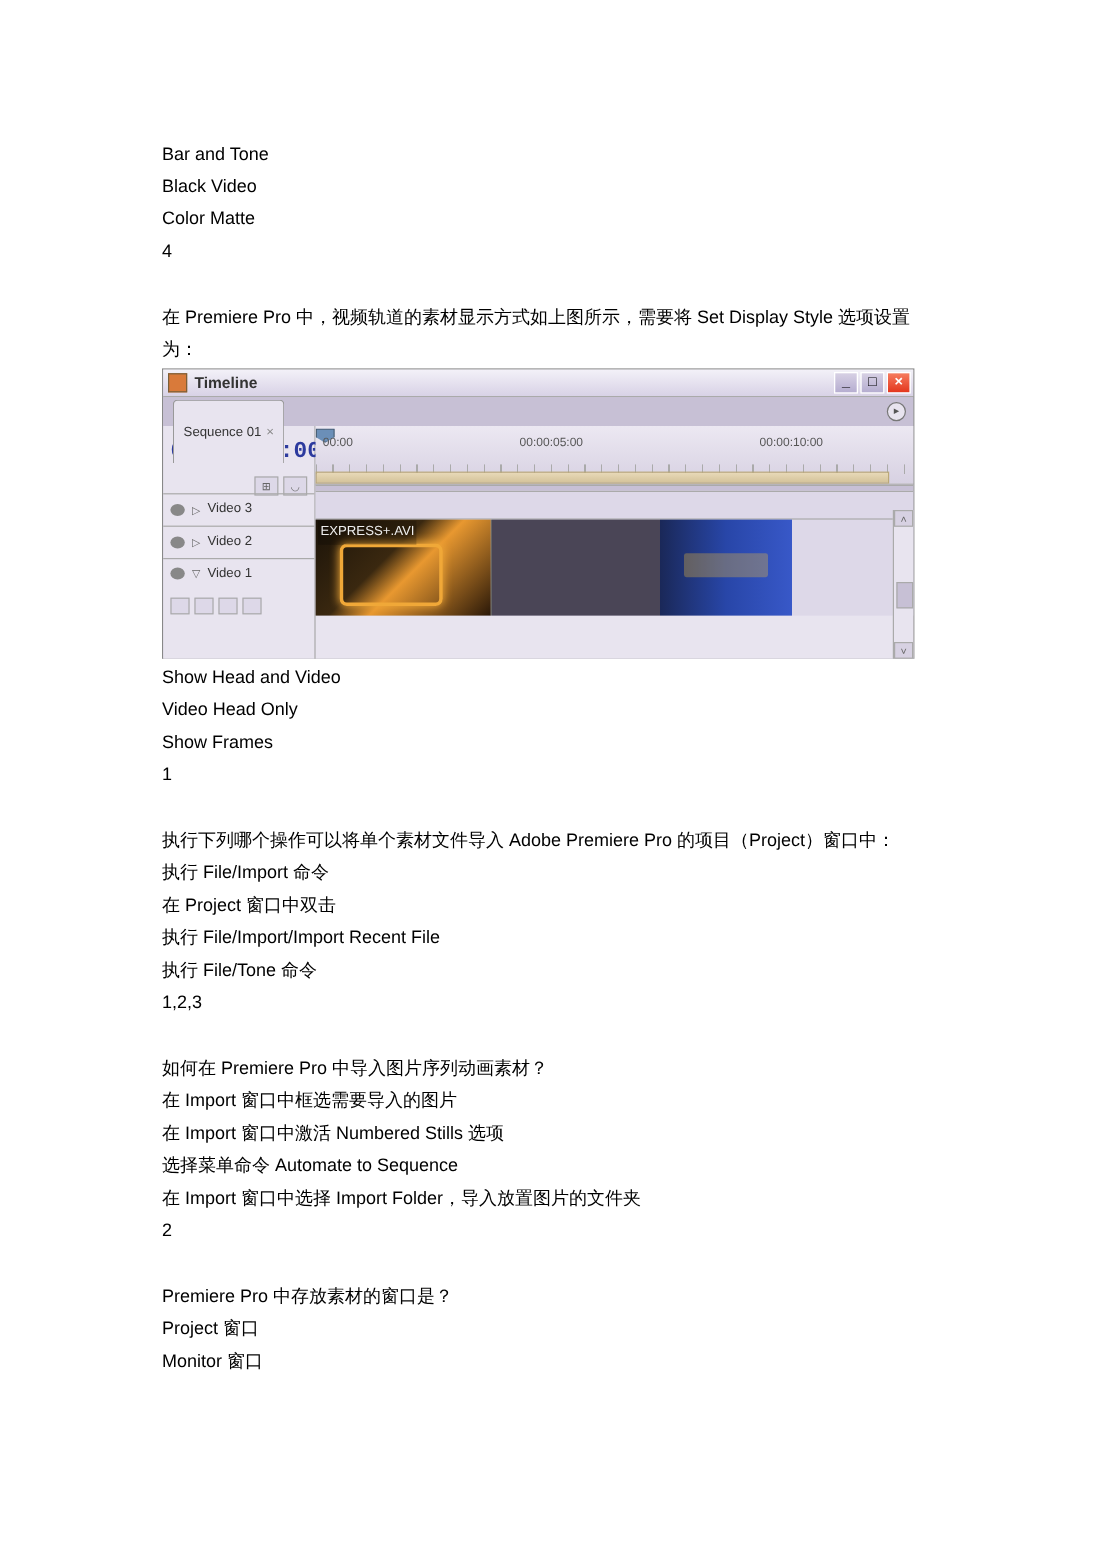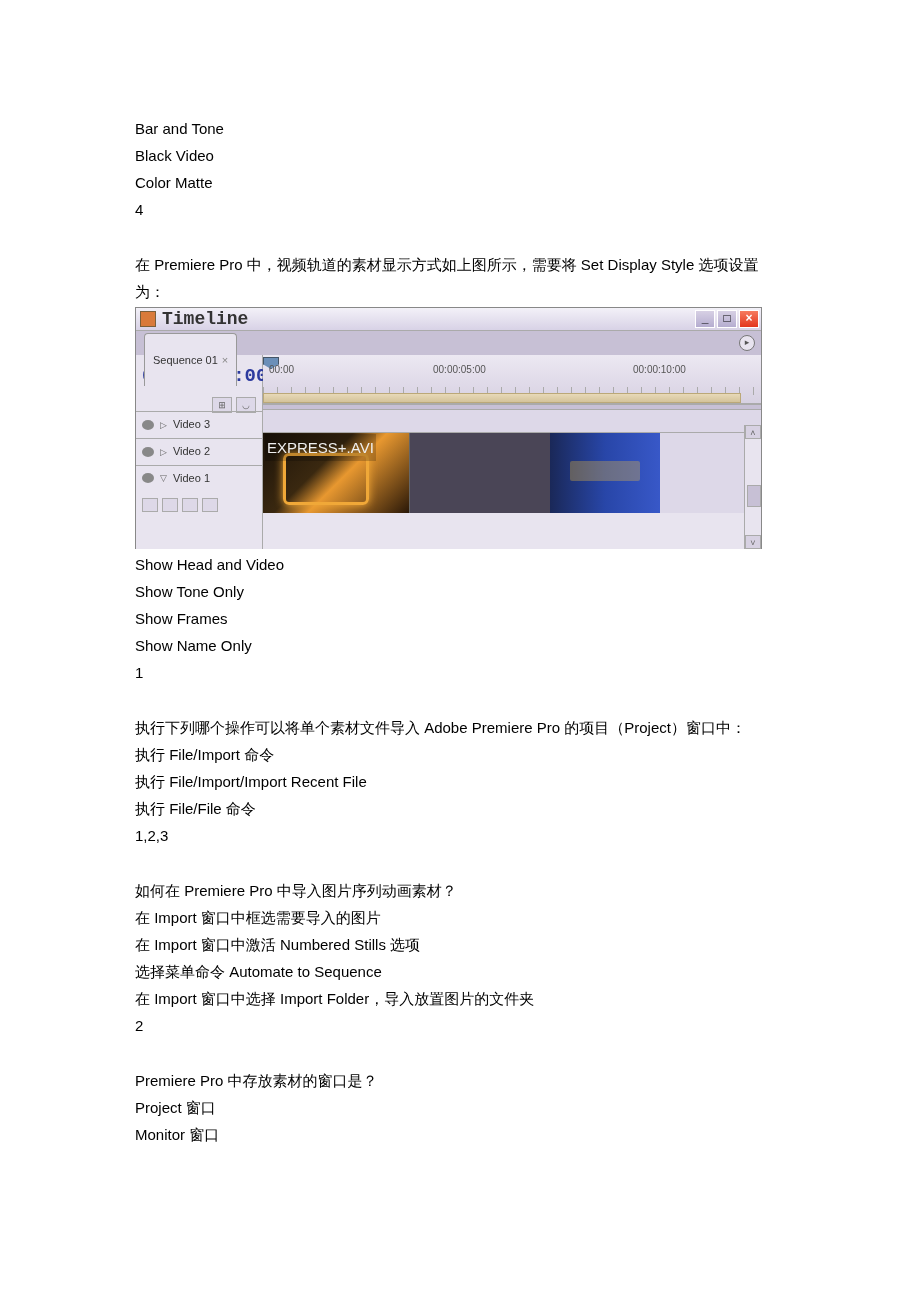--- a/index.html
+++ b/index.html
@@ -2,21 +2,21 @@
 <html><head>
 <meta charset="utf-8">
 <style>
 body{margin:0;background:#fff;font-family:Arial,"Microsoft YaHei",sans-serif;font-size:15px;line-height:1.8;color:#000}
 .page{width:920px;padding:115px 140px 60px 135px;box-sizing:border-box}
 .line{margin:0}
 .spacer{height:28px}
 .img-wrap{width:625px;height:240px;position:relative;background:linear-gradient(#cec7db,#bfb8ce);border:1px solid #888;margin:2px 0}
 .titlebar{height:22px;background:linear-gradient(#f3f1f8,#d8d2e6);border-bottom:1px solid #aaa;display:flex;align-items:center;padding:0 4px;position:relative}
 .titlebar .ic{width:14px;height:14px;background:#d97a3a;border:1px solid #7a5f3a;margin-right:6px}
-.titlebar .t{font-weight:bold;font-size:18px;font-family:Liberation Mono, monospace;color:#333}
+.titlebar .t{font-weight:bold;font-size:13px;font-family:Liberation Sans, sans-serif;color:#333}
 .winbtns{position:absolute;right:2px;top:2px;display:flex;gap:2px}
 .winbtns span{width:18px;height:16px;display:flex;align-items:center;justify-content:center;font-size:12px;font-weight:bold;border:1px solid #fff;background:linear-gradient(#d7d0e4,#b5add0)}
 .winbtns .x{background:linear-gradient(#f67b5f,#e3361d);color:#fff}
 .tabbar{height:22px;background:#c7c0d5;padding:2px 0 0 8px;position:relative}
 .tab{display:inline-block;height:20px;background:#e8e4ef;border:1px solid #999;border-bottom:none;border-radius:4px 4px 0 0;padding:16px 8px;font-size:11px;line-height:20px;color:#333}
 .tab .cx{margin-left:4px;color:#888}
 .opt{position:absolute;right:6px;top:4px;width:14px;height:14px;border:1px solid #777;border-radius:50%;background:#e8e4ef;font-size:9px;line-height:12px;text-align:center;color:#555}
 .body{display:flex;height:194px;background:#e8e4ef}
 .left{width:126px;border-right:1px solid #aaa;display:flex;flex-direction:column}
 .tc{height:48px;padding:4px 6px}
@@ -33,21 +33,21 @@
 .ruler{height:48px;background:linear-gradient(#ece8f2,#d7d1e2);border-bottom:1px solid #aaa;position:relative;font-size:10px;color:#555}
 .ruler span{position:absolute;top:6px}
 .ruler .ticks{position:absolute;bottom:8px;left:0;right:0;height:8px;background:repeating-linear-gradient(90deg,#aaa 0,#aaa 1px,transparent 1px,transparent 14px)}
 .ruler .bar{position:absolute;bottom:0;left:0;right:20px;height:8px;background:linear-gradient(#e8d9b8,#d4c39a);border:1px solid #bba878}
 .ruler .ph{position:absolute;left:0;top:2px;width:14px;height:10px;background:#6b8fb8;border:1px solid #456;clip-path:polygon(0 0,100% 0,100% 60%,50% 100%,0 60%)}
 .rtrk{border-top:1px solid #aaa;background:#ddd8e8;position:relative}
 .rt3{height:4px;background:#c7c0d5}
 .rt2{height:22px}
 .rt1{height:80px;display:flex}
 .clip{height:100%;position:relative}
-.clip .lbl{position:absolute;top:1px;left:2px;font-size:15px;color:#eee;background:rgba(0,0,0,.2);padding:0 2px;z-index:2}
+.clip .lbl{position:absolute;top:1px;left:2px;font-size:11px;color:#eee;background:rgba(0,0,0,.2);padding:0 2px;z-index:2}
 .c1{width:146px;background:linear-gradient(135deg,#1a1208,#3a2810 40%,#e89830 55%,#2a1808);border-right:1px solid #666}
 .c1::after{content:"";position:absolute;left:20px;top:20px;width:80px;height:46px;border:3px solid #f0a838;border-radius:6px;box-shadow:0 0 8px #f0a838}
 .c2{width:140px;background:#4a4556}
 .c3{width:110px;background:linear-gradient(90deg,#1a2858,#2846a8,#3858c8);position:relative}
 .c3::after{content:"";position:absolute;left:20px;top:28px;width:70px;height:20px;background:rgba(255,200,50,.3);border-radius:2px}
 .sb{position:absolute;right:0;top:70px;bottom:0;width:16px;background:#e8e4ef;border-left:1px solid #aaa}
 .sb .a{position:absolute;left:0;width:16px;height:14px;background:#d7d1e2;border:1px solid #aaa;font-size:9px;line-height:14px;text-align:center;color:#666;box-sizing:border-box}
 .sb .up{top:0}
 .sb .dn{bottom:0}
 .sb .th{position:absolute;left:2px;top:60px;width:12px;height:20px;background:#c7c0d5;border:1px solid #aaa}
@@ -132,31 +132,31 @@
 <div class="sb">
 <div class="a up">˄</div>
 <div class="th"></div>
 <div class="a dn">˅</div>
 </div>
 </div>
 </div>
 </div>
 
 <p class="line">Show Head and Video</p>
-<p class="line">Show Tone Only</p>
+<p class="line">Video Head Only</p>
 <p class="line">Show Frames</p>
-<p class="line">Show Name Only</p>
 <p class="line">1</p>
 
 <div class="spacer"></div>
 
 <p class="line">执行下列哪个操作可以将单个素材文件导入 Adobe Premiere Pro 的项目（Project）窗口中：</p>
 <p class="line">执行 File/Import 命令</p>
+<p class="line">在 Project 窗口中双击</p>
 <p class="line">执行 File/Import/Import Recent File</p>
-<p class="line">执行 File/File 命令</p>
+<p class="line">执行 File/Tone 命令</p>
 <p class="line">1,2,3</p>
 
 <div class="spacer"></div>
 
 <p class="line">如何在 Premiere Pro 中导入图片序列动画素材？</p>
 <p class="line">在 Import 窗口中框选需要导入的图片</p>
 <p class="line">在 Import 窗口中激活 Numbered Stills 选项</p>
 <p class="line">选择菜单命令 Automate to Sequence</p>
 <p class="line">在 Import 窗口中选择 Import Folder，导入放置图片的文件夹</p>
 <p class="line">2</p>

